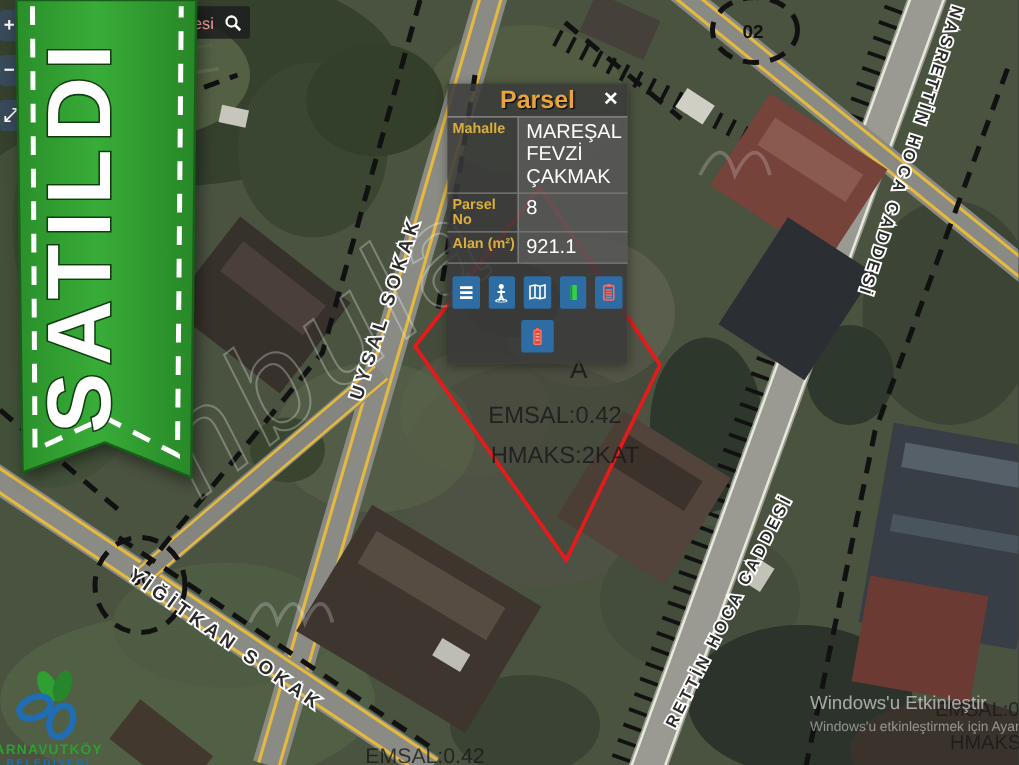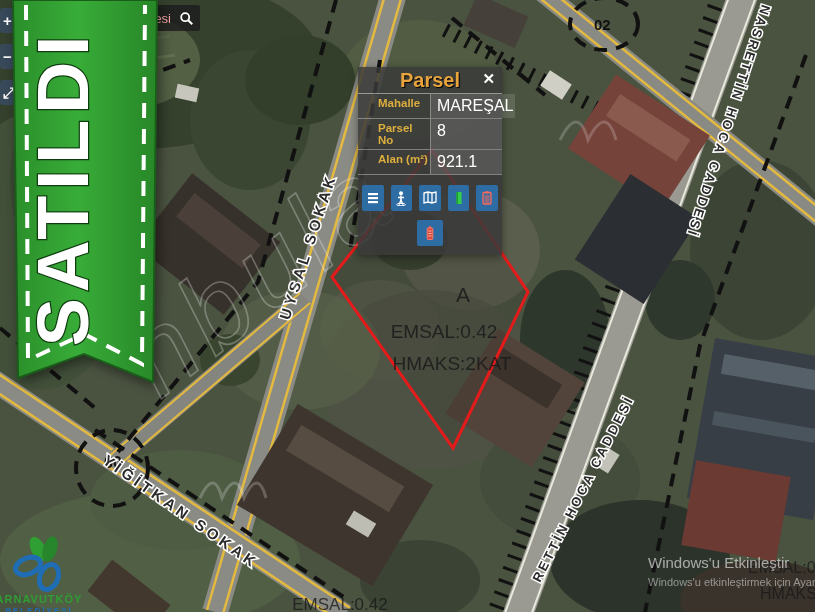--- a/index.html
+++ b/index.html
@@ -21,21 +21,21 @@
   .map-controls button{width:22px;height:25px;border:none;border-radius:3px;background:rgba(56,74,94,.92);
     color:#fff;font-size:15px;font-weight:bold;text-align:left;padding:0 0 0 3px;cursor:pointer;line-height:25px;}
 
   
   .popup{position:absolute;left:358px;top:67px;width:144px;z-index:5;
     background:rgba(58,58,58,.85);color:#f2f2f2;font-size:12px;box-shadow:0 2px 8px rgba(0,0,0,.4);}
   .popup-header{position:relative;height:26px;display:flex;align-items:center;justify-content:center;
     border-bottom:1px solid rgba(255,255,255,.45);}
   .popup-title{color:#e8a33c;font-weight:bold;font-size:20px;text-shadow:1px 1px 1px #000;}
   .popup-close{position:absolute;right:7px;top:3px;color:#fff;font-weight:bold;font-size:15px;cursor:pointer;}
-  .popup-row{display:grid;grid-template-columns:56px 1fr;border-bottom:1px solid rgba(255,255,255,.35);padding-left:16px;}
+  .popup-row{display:grid;grid-template-columns:56px 1fr;border-bottom:1px solid rgba(255,255,255,.35);}
   .popup-row .lbl{color:#dcae3e;font-weight:bold;padding:3px 2px 3px 4px;font-size:11.5px;}
   .popup-row .val{background:rgba(255,255,255,.13);border-left:1px solid rgba(255,255,255,.3);
     padding:3px 2px 3px 6px;font-size:16px;color:#fff;}
   .popup-tray{padding:10px 4px 9px 4px;}
   .tray-row{display:flex;justify-content:center;gap:7px;}
   .tray-row + .tray-row{margin-top:9px;}
   .tool-btn{width:26px;height:26px;border:none;border-radius:2px;background:#2e6da4;
     display:flex;align-items:center;justify-content:center;cursor:pointer;padding:0;}
 
   
@@ -203,20 +203,21 @@
   <div class="popup">
     <div class="popup-header">
       <span class="popup-title">Parsel</span>
       <span class="popup-close">✕</span>
     </div>
 
     <div class="popup-row">
       <div class="lbl">Mahalle</div>
       <div class="val">
         <div>MAREŞAL</div>
+        <div>FEVZİ ÇAKMAK</div>
       </div>
     </div>
     <div class="popup-row">
       <div class="lbl">Parsel No</div>
       <div class="val">8</div>
     </div>
     <div class="popup-row">
       <div class="lbl">Alan (m²)</div>
       <div class="val">921.1</div>
     </div>

